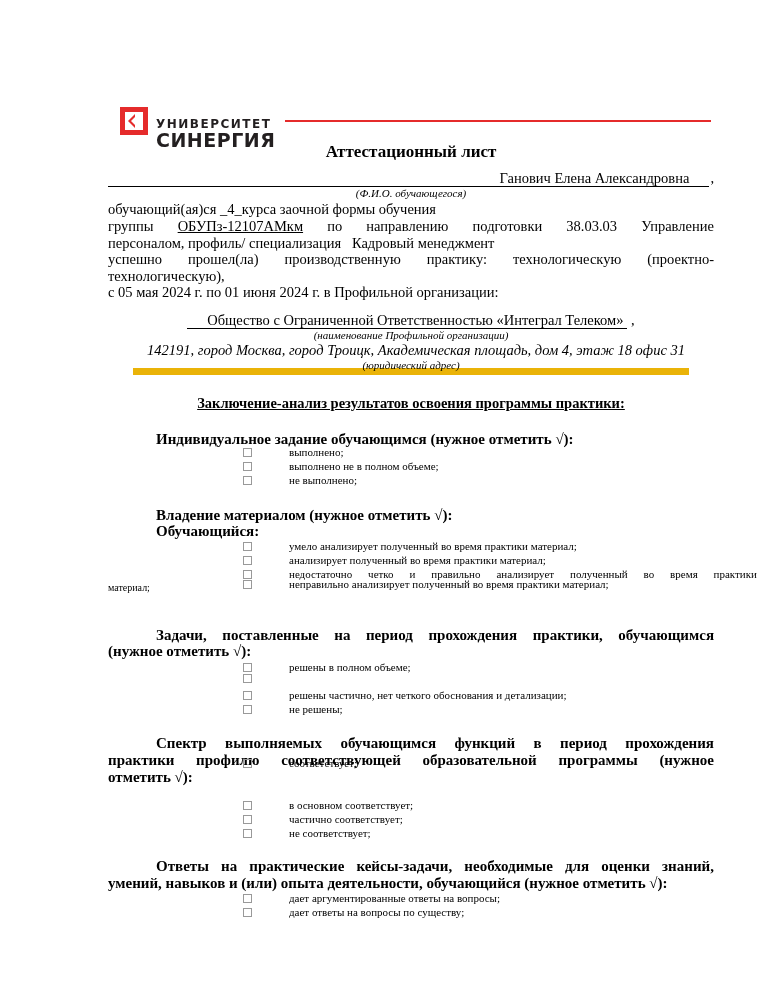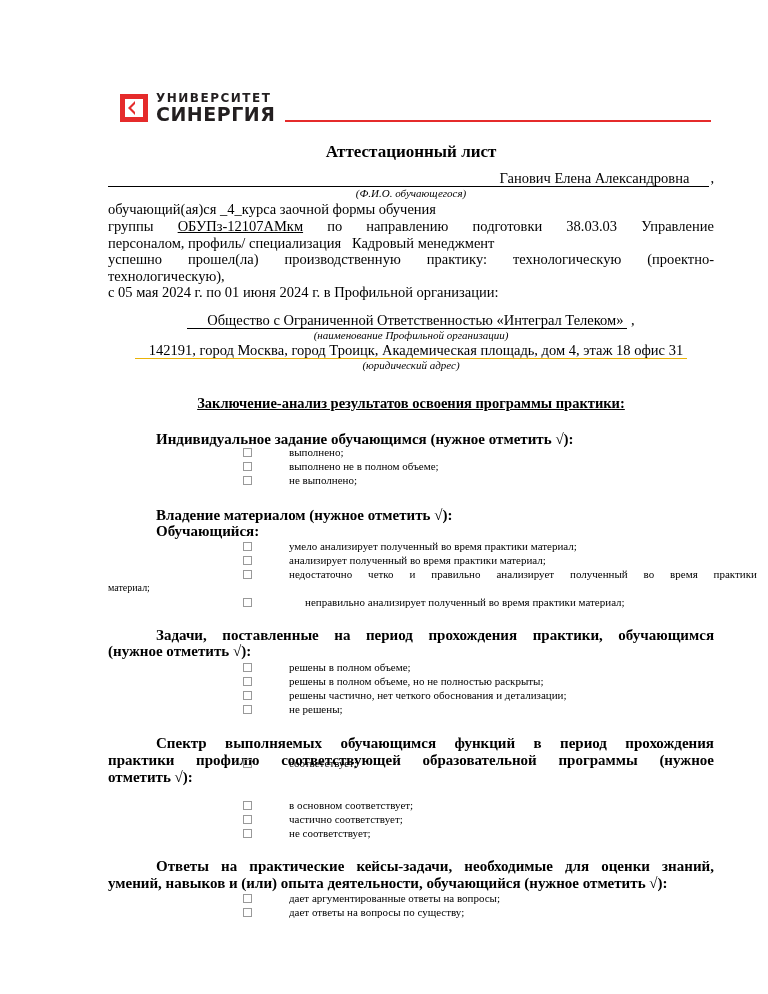--- a/index.html
+++ b/index.html
@@ -9,21 +9,21 @@
   
   .logo { position: absolute; left: 120px; top: 92px; display: flex; align-items: center; }
   .logo-mark { width: 28px; height: 28px; background: #e52b2b; position: relative; }
   .logo-mark .inner { position: absolute; left: 5px; top: 5px; width: 18px; height: 18px; background: #fff; }
   .logo-mark .chev { position: absolute; left: 8px; top: 7px; width: 0; height: 0;
                      border-top: 7px solid transparent; border-bottom: 7px solid transparent;
                      border-right: 7px solid #e52b2b; }
   .logo-mark .chev2 { position: absolute; left: 11px; top: 10px; width: 0; height: 0;
                      border-top: 4px solid transparent; border-bottom: 4px solid transparent;
                      border-right: 4px solid #fff; }
-  .logo-text { margin-left: 8px; font-family: "DejaVu Sans", sans-serif; font-weight: bold; color: #231f20; line-height: 1; }
+  .logo-text { margin-left: 8px; font-family: "DejaVu Sans", sans-serif; font-weight: bold; color: #231f20; line-height: 1; margin-top: 26px; }
   .logo-text .l1 { font-size: 12px; letter-spacing: 1.5px; }
   .logo-text .l2 { font-size: 19px; letter-spacing: 0.5px; margin-top: 1px; }
   .red-line { position: absolute; left: 285px; top: 120px; width: 426px; height: 2px; background: #e52b2b; }
 
   .title { position: absolute; left: 108px; width: 606px; top: 142px; text-align: center;
            font-weight: bold; font-size: 17px; }
 
   .line { position: absolute; left: 108px; width: 606px; font-size: 14.5px; line-height: 17px; white-space: nowrap; }
   .caption { position: absolute; left: 108px; width: 606px; text-align: center; font-style: italic; font-size: 11px; }
   .ul { text-decoration: underline; }
@@ -88,21 +88,21 @@
   <span>(проектно-</span>
 </div>
 <div class="line" style="top:268px;">технологическую),</div>
 <div class="line" style="top:284px;">с 05 мая 2024 г. по 01 июня 2024 г. в Профильной организации:</div>
 
 <div class="line" style="top:312px; text-align:center;">
   <span style="display:inline-block; border-bottom:1px solid #000; padding:0 4px 0 20px; line-height:16px;">Общество с Ограниченной Ответственностью «Интеграл Телеком»</span><span>&nbsp;,</span>
 </div>
 <div class="caption" style="top:329px;">(наименование Профильной организации)</div>
 <div class="line" style="top:342px; text-align:center;">
-  <span style="display:inline-block; border-bottom:1px solid #eab308; padding:0 4px 0 14px; line-height:16px;">142191, город Москва, город Троицк, Академическая площадь, дом 4, этаж 18 офис 31</span>
+  <span style="display:inline-block; border-bottom:7px solid #eab308; padding:0 4px 10px 14px; line-height:16px;font-style:italic;">142191, город Москва, город Троицк, Академическая площадь, дом 4, этаж 18 офис 31</span>
 </div>
 <div class="caption" style="top:359px;">(юридический адрес)</div>
 
 <div class="h-center" style="top:395px;">Заключение-анализ результатов освоения программы практики:</div>
 
 <div class="h" style="left:156px; top:430px;">Индивидуальное задание обучающимся (нужное отметить √):</div>
 <div class="opt" style="top:445px;">
     <span class="box"></span>
     <span>выполнено;</span>
   </div>
@@ -123,42 +123,41 @@
   </div>
 <div class="opt" style="top:553px;">
     <span class="box"></span>
     <span>анализирует полученный во время практики материал;</span>
   </div>
 <div class="opt" style="top:567px; width:514px;">
     <span class="box"></span>
     <span style="flex:1; text-align:justify; text-align-last:justify;">недостаточно четко и правильно анализирует полученный во время практики</span>
   </div>
 <div class="opt-wrap" style="top:581px;">материал;</div>
-<div class="opt" style="top:595px;gap:16px;">
+<div class="opt" style="top:577px;">
     <span class="box"></span>
     <span>неправильно анализирует полученный во время практики материал;</span>
   </div>
 
 <div class="hj just" style="top:626px; left:156px; width:558px;">
   <span>Задачи,</span>
   <span>поставленные</span>
   <span>на</span>
   <span>период</span>
   <span>прохождения</span>
   <span>практики,</span>
   <span>обучающимся</span>
 </div>
 <div class="h" style="left:108px; top:642px;">(нужное отметить √):</div>
 <div class="opt" style="top:660px;">
     <span class="box"></span>
     <span>решены в полном объеме;</span>
   </div>
 <div class="opt" style="top:674px;">
     <span class="box"></span>
-    <span>решены в полном объеме, но не полностью раскрыты;</span>
   </div>
 <div class="opt" style="top:688px;">
     <span class="box"></span>
     <span>решены частично, нет четкого обоснования и детализации;</span>
   </div>
 <div class="opt" style="top:702px;text-align:right;">
     <span class="box"></span>
     <span>не решены;</span>
   </div>
 

